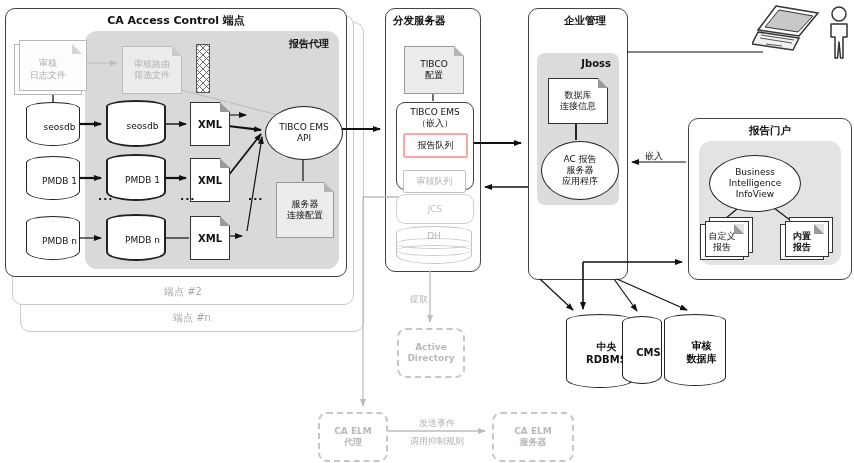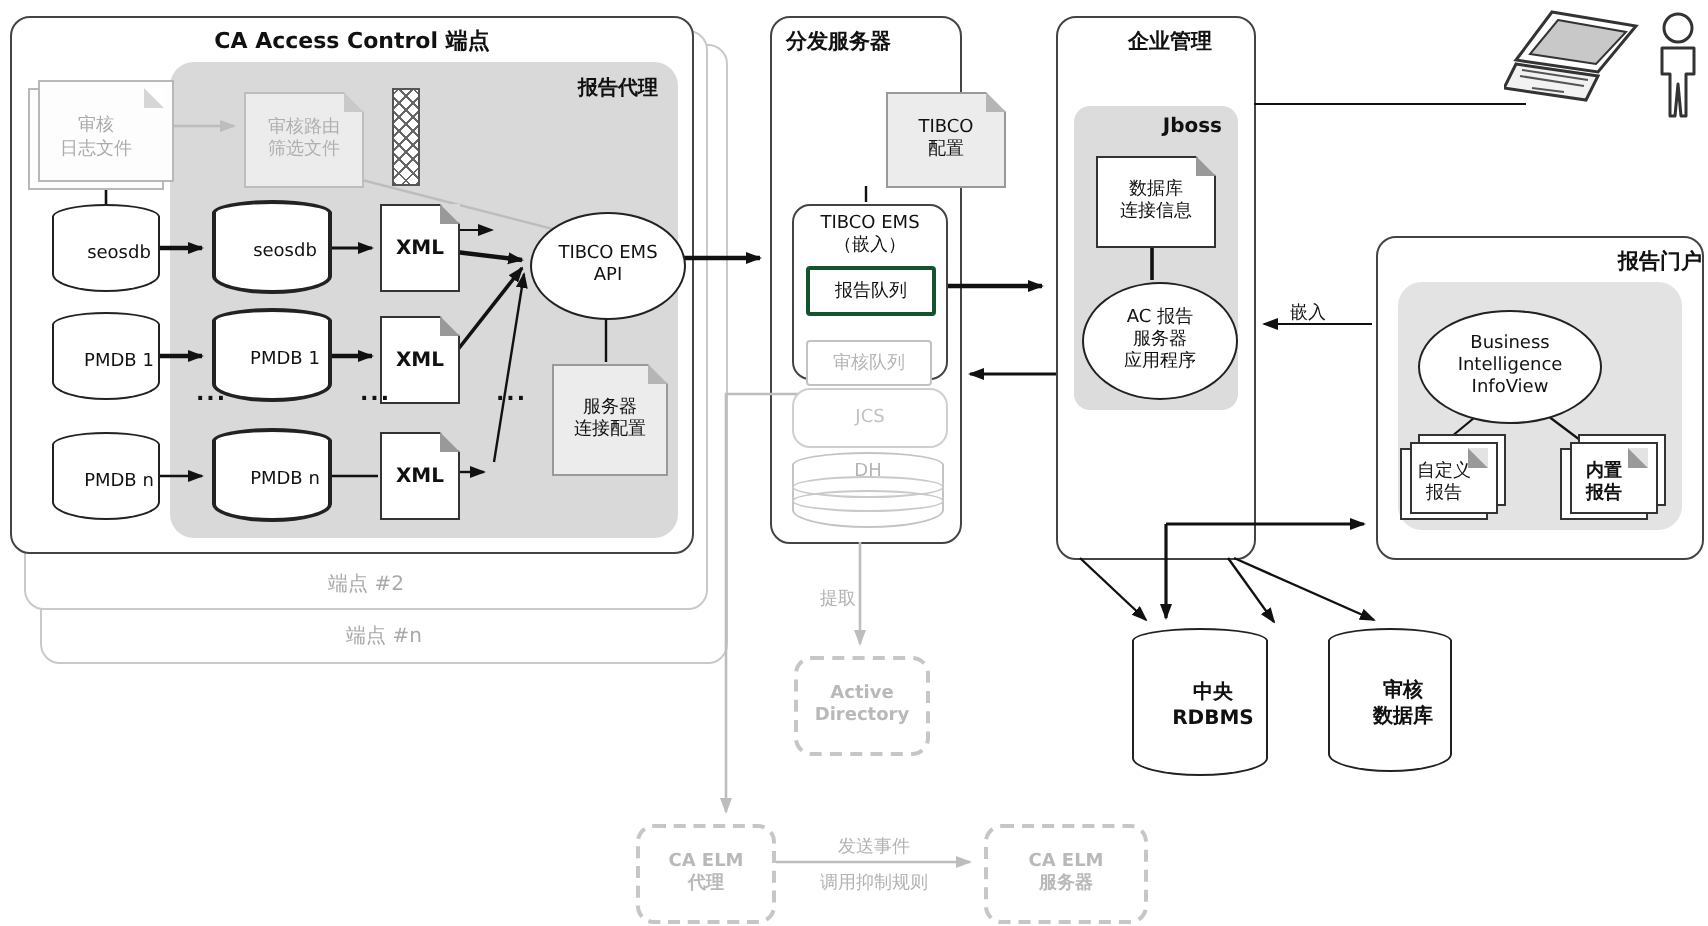--- a/index.html
+++ b/index.html
@@ -30,21 +30,21 @@
              border-radius:0 0 50% 50% / 0 0 9px 9px;display:flex;align-items:center;
              justify-content:center;font-size:9px;padding-left:13px;}
   .cyl.bold .top,.cyl.bold .body{border-width:2px;}
   .cyl.gray .top,.cyl.gray .body{border-color:#c4c4c4;color:#b5b5b5;}
   .cyl .ring{position:absolute;left:0;right:0;height:11px;border:1px solid #c9c9c9;
              border-radius:50%;box-sizing:border-box;}
   
   .ell{position:absolute;background:#fff;border:1.3px solid #222;border-radius:50%;
        display:flex;align-items:center;justify-content:center;font-size:9px;}
   
-  .queue{position:absolute;background:#fff;border:2px solid #14532d;border-radius:2px;
+  .queue{position:absolute;background:#fff;border:2px solid #fca5a5;border-radius:2px;
          display:flex;align-items:center;justify-content:center;font-size:9px;}
   .queue.inactive{border:1.4px solid #c2c2c2;color:#b5b5b5;}
   .softbox{position:absolute;background:#fff;border:1.4px solid #444;border-radius:9px;}
   .softbox.inactive{border-color:#cfcfcf;color:#c2c2c2;}
   .dashed{position:absolute;background:#fff;border:2px dashed #c6c6c6;border-radius:9px;
           display:flex;align-items:center;justify-content:center;color:#b9b9b9;
           font-size:9px;font-weight:bold;}
   .hatch{position:absolute;border:1px solid #555;background-color:#fff;
          background-image:repeating-linear-gradient(45deg,#666 0 1px,transparent 1px 5px),
                           repeating-linear-gradient(-45deg,#666 0 1px,transparent 1px 5px);}
@@ -81,21 +81,21 @@
   </div>
 
   <div class="roundbox mid" style="left:528px;top:8px;width:98px;height:270px;">
     <div class="title" style="left:7px;top:5px;font-size:10.5px;margin-left:28px;">企业管理</div>
     <div class="panel" style="left:8px;top:44px;width:82px;height:152px;background:#dcdcdc;border-radius:8px;">
       <div class="title" style="right:8px;top:5px;font-size:10px;">Jboss</div>
     </div>
   </div>
 
   <div class="roundbox mid" style="left:688px;top:118px;width:162px;height:160px;">
-    <div class="title" style="left:0;right:0;top:5px;text-align:right;font-size:10.5px;">报告门户</div>
+    <div class="title" style="left:0;right:0;top:5px;text-align:center;font-size:10.5px;">报告门户</div>
     <div class="panel" style="left:10px;top:22px;width:142px;height:124px;background:#e3e3e3;"></div>
   </div>
 
   <svg class="wires" width="854" height="463" viewBox="0 0 854 463">
     <defs>
       <marker id="mB" markerWidth="8" markerHeight="7" refX="7" refY="3" orient="auto" markerUnits="userSpaceOnUse">
         <path d="M0,0 L8,3 L0,6 Z" fill="#111"></path>
       </marker>
       <marker id="mG" markerWidth="8" markerHeight="7" refX="7" refY="3" orient="auto" markerUnits="userSpaceOnUse">
         <path d="M0,0 L8,3 L0,6 Z" fill="#bdbdbd"></path>
@@ -223,21 +223,21 @@
   </div>
 
   <div class="arrowlbl" style="left:82px;top:108px;">复制</div>
   <div class="arrowlbl" style="left:82px;top:162px;">复制</div>
   <div class="arrowlbl" style="left:82px;top:222px;">复制</div>
   <div class="arrowlbl" style="left:165px;top:162px;">转储</div>
   <div class="arrowlbl" style="left:220px;top:100px;">加载</div>
   <div class="arrowlbl" style="left:231px;top:166px;transform:rotate(-46deg);transform-origin:left center;">加载</div>
   <div class="arrowlbl" style="left:246px;top:200px;transform:rotate(-75deg);transform-origin:left center;">加载</div>
 
-  <div class="doc shape lbl" style="left:404px;top:46px;width:58px;height:46px;margin-left:39px;--fill:#ececec;--bd:#999;--bg:#fff;--fold:#b5b5b5;">
+  <div class="doc shape lbl" style="left:404px;top:46px;width:58px;height:46px;--fill:#ececec;--bd:#999;--bg:#fff;--fold:#b5b5b5;">
     <div class="ear-bg"></div><div class="ear-fold"></div>
     <span>TIBCO
 配置</span>
   </div>
 
   <div class="softbox shape" style="left:396px;top:102px;width:76px;height:86px;">
     <div class="abs lbl" style="left:0;right:0;top:4px;font-size:9px;">TIBCO EMS
 （嵌入）</div>
   </div>
   <div class="queue shape" style="left:403px;top:133px;width:61px;height:21px;">
@@ -292,20 +292,26 @@
     <div class="backpg" style="left:4px;top:-4px;width:42px;height:34px;z-index:-1;--fill:#fff;--bd:#333;"></div>
     <div class="ear-bg"></div><div class="ear-fold"></div>
     <span>内置
 报告</span>
   </div>
 
   <div class="cyl shape" style="left:548px;top:314px;width:68px;height:74px;margin-left:18px;">
     <div class="top"></div>
     <div class="body lbl" style="font-weight:bold;font-size:10px;"><span>中央
 RDBMS</span></div>
+  </div>
+  <div class="cyl shape" style="left:622px;top:316px;width:40px;height:68px;">
+    <div class="top"></div>
+    <div class="body" style="font-weight:bold;font-size:10px;">
+        <span>CMS</span>
+      </div>
   </div>
   <div class="cyl shape" style="left:664px;top:314px;width:62px;height:72px;">
     <div class="top"></div>
     <div class="body lbl" style="font-weight:bold;font-size:10px;"><span>审核
 数据库</span></div>
   </div>
 
   <div class="dashed shape lbl" style="left:318px;top:412px;width:66px;height:46px;">
     <span>CA ELM
 代理</span>

